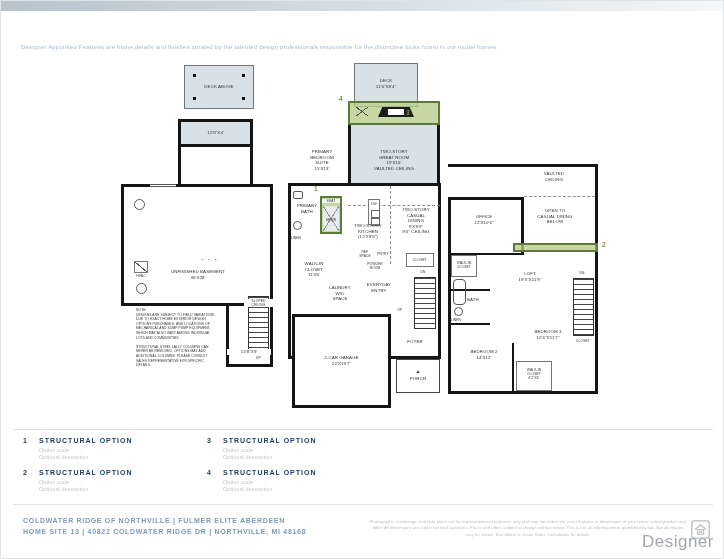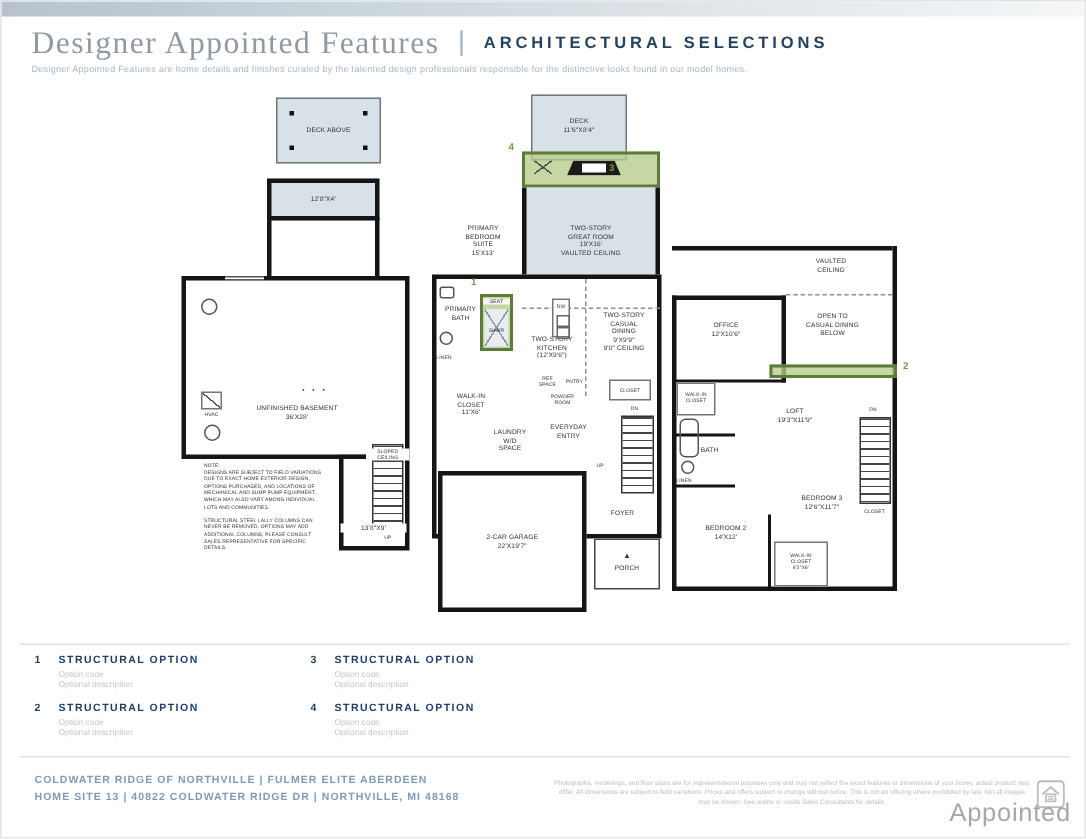--- a/index.html
+++ b/index.html
@@ -46,25 +46,20 @@
   .realcomp{position:absolute;right:9px;top:531px;font-size:17px;color:#a4a8ac;letter-spacing:.5px;}
   .eh-icon{position:absolute;left:690px;top:519px;width:19px;height:19px;}
 </style>
 </head>
 <body>
 
 <div class="sheet">
 
   <div class="topbar"></div>
 
-  <div class="hdr">
-    <span class="serif">Designer Appointed Features</span>
-    <span class="bar">|</span>
-    <span class="caps">ARCHITECTURAL SELECTIONS</span>
-  </div>
   <div class="subtitle">Designer Appointed Features are home details and finishes curated by the talented design professionals responsible for the distinctive looks found in our model homes.</div>
 
   <div class="plan" style="left:100px;top:60px;width:192px;height:372px;">
     <div class="thinroom bluefill" style="left:83px;top:4px;width:70px;height:44px;">
       <div class="dot" style="left:8px;top:8px;"></div>
       <div class="dot" style="right:8px;top:8px;"></div>
       <div class="dot" style="left:8px;bottom:8px;"></div>
       <div class="dot" style="right:8px;bottom:8px;"></div>
       <div class="lbl" style="left:0;right:0;top:18px;">DECK ABOVE</div>
     </div>
@@ -286,15 +281,15 @@
   <div class="disclaimer">Photographs, renderings, and floor plans are for representational purposes only and may not reflect the exact features or dimensions of your home; actual product may differ. All dimensions are subject to field variations. Prices and offers subject to change without notice. This is not an offering where prohibited by law. Not all images may be shown. See online or onsite Sales Consultants for details.</div>
 
   <svg class="eh-icon" viewBox="0 0 24 24">
     <rect x="1" y="1" width="22" height="22" rx="3" fill="none" stroke="#b8bdc2" stroke-width="1.6"></rect>
     <path d="M5 12 L12 6 L19 12" fill="none" stroke="#b8bdc2" stroke-width="1.6"></path>
     <rect x="8" y="12" width="8" height="6" fill="none" stroke="#b8bdc2" stroke-width="1.4"></rect>
     <line x1="9.5" y1="14" x2="14.5" y2="14" stroke="#b8bdc2" stroke-width="1.2"></line>
     <line x1="9.5" y1="16" x2="14.5" y2="16" stroke="#b8bdc2" stroke-width="1.2"></line>
   </svg>
 
-  <div class="realcomp">Appointed</div>
+  <div class="realcomp">Designer</div>
 
 </div>
 
 </body></html>

